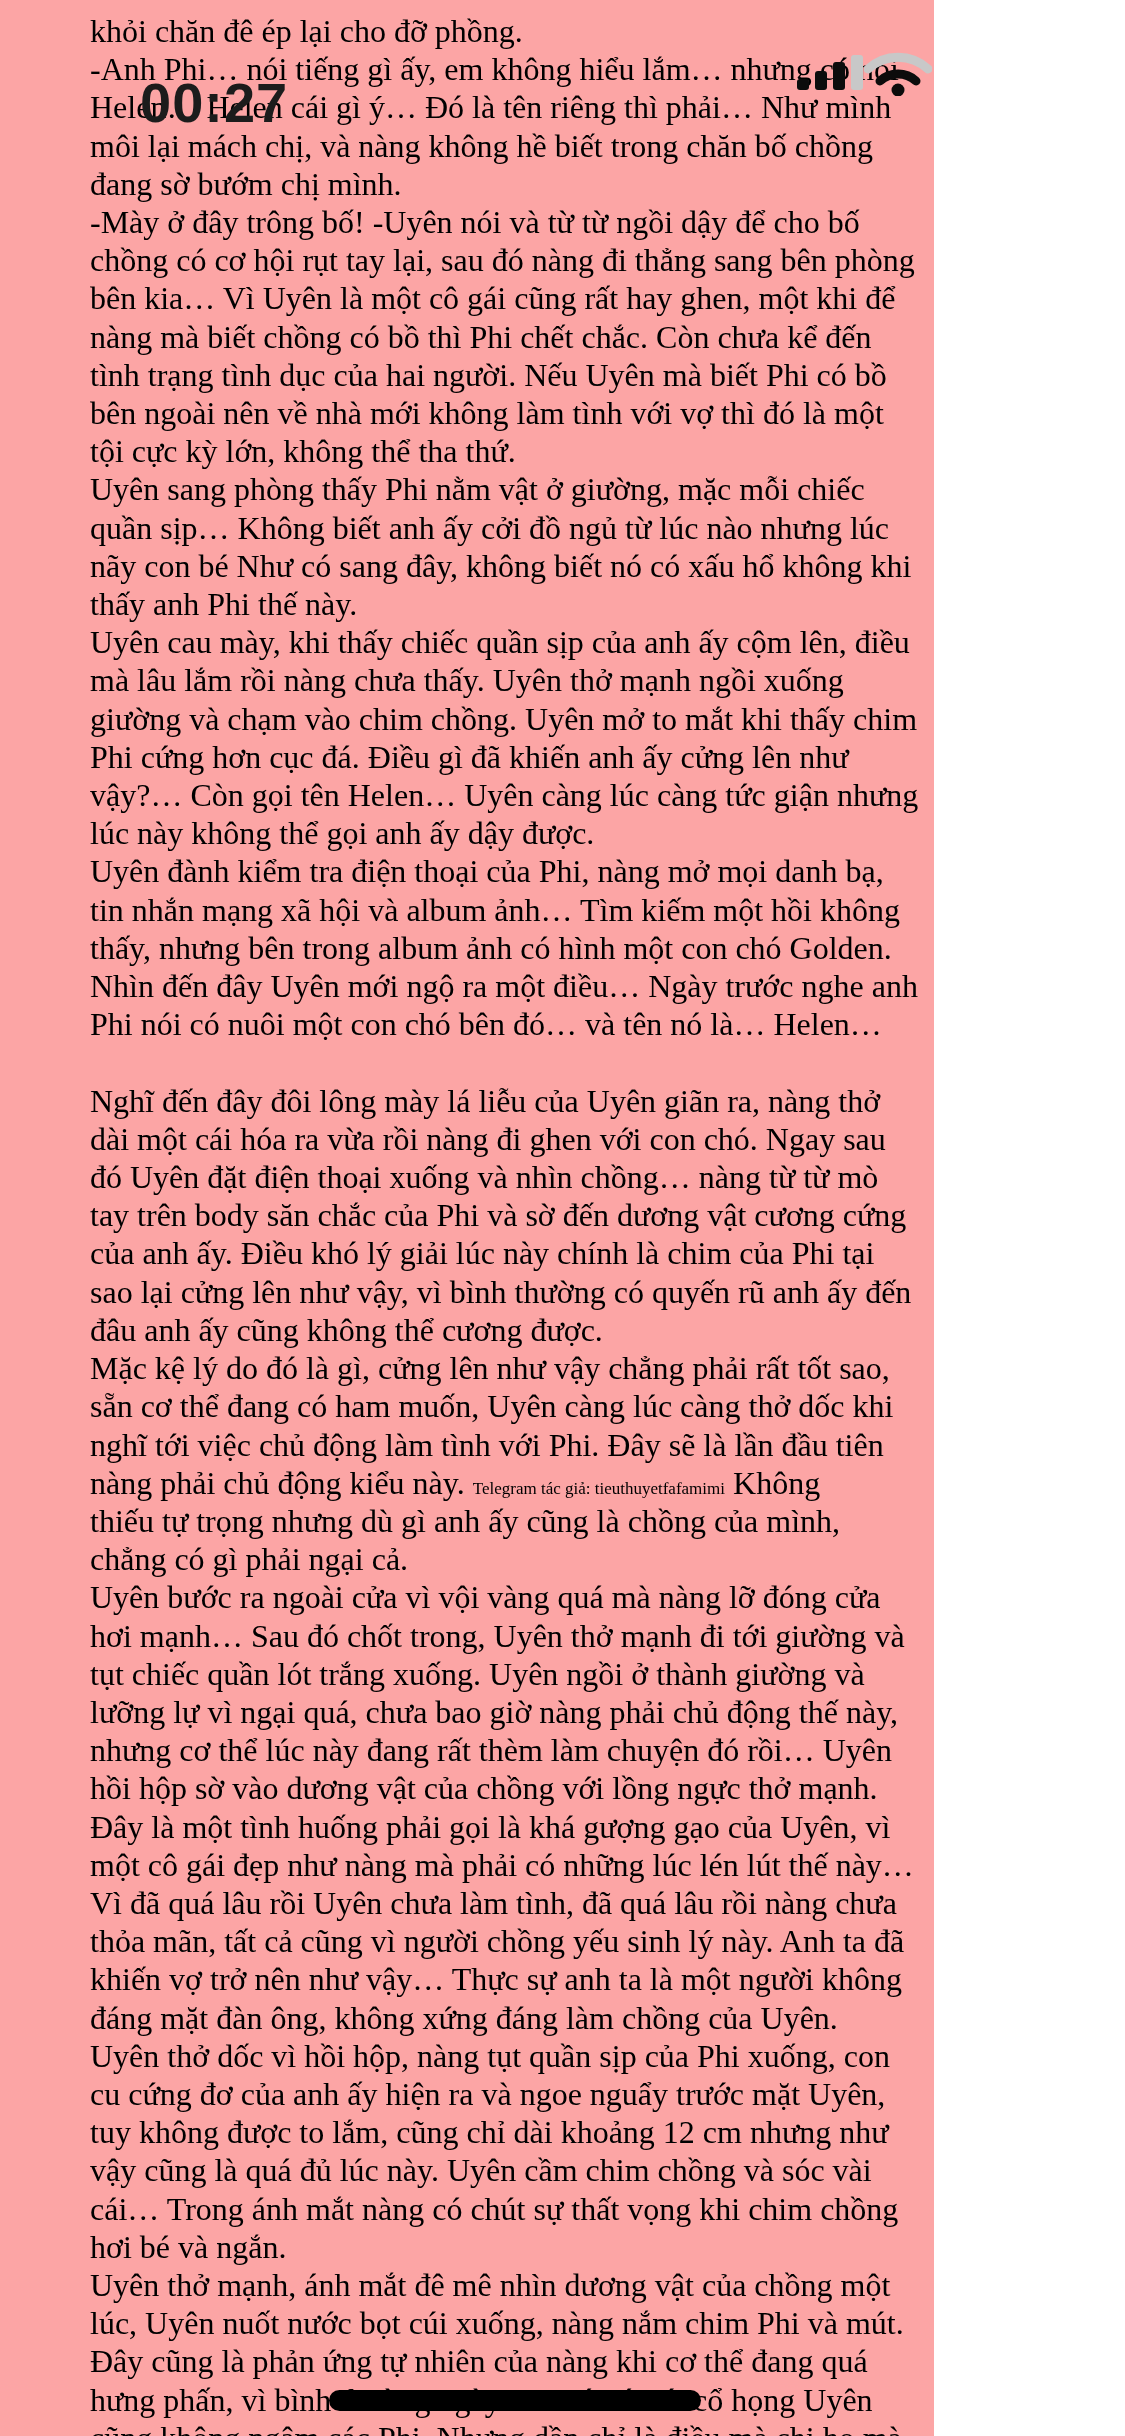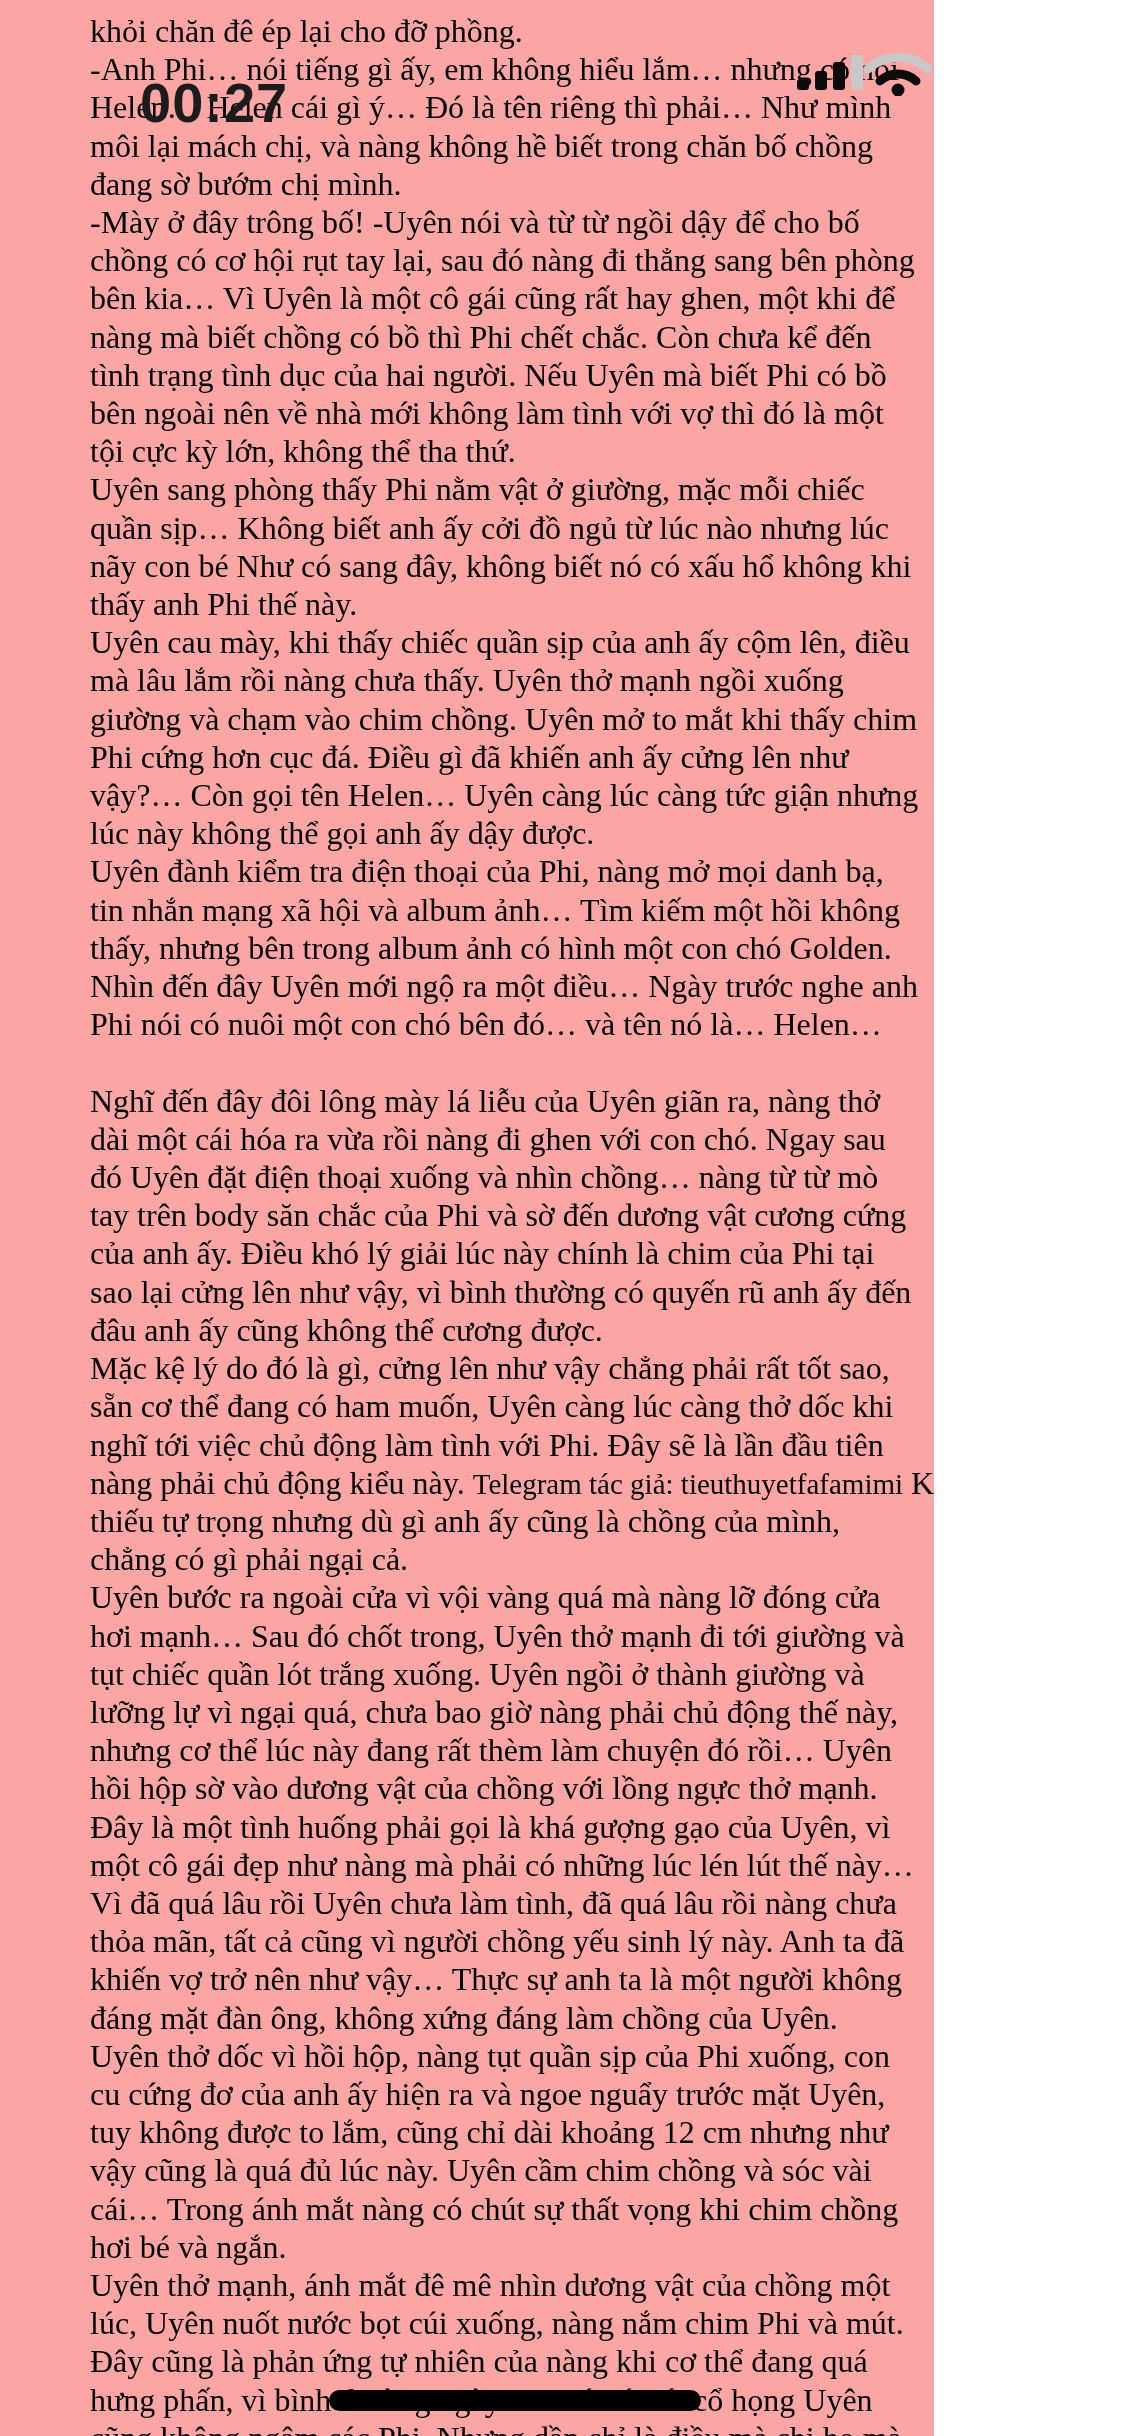--- a/index.html
+++ b/index.html
@@ -6,21 +6,21 @@
   body{width:1125px;height:2436px;overflow:hidden;}
   .page{
     position:relative;width:934px;height:2436px;background:#fca5a5;
     font-family:"Liberation Serif", serif;font-size:32px;line-height:38.2px;color:#000;
     overflow:hidden;
   }
   .textcol{position:absolute;left:90px;top:12px;width:975px;}
   .block{white-space:pre-line;}
   .gap-line{height:38.2px;}
   .line{white-space:nowrap;height:38.2px;}
-  .credit-small{font-size:29px;}
+  .credit-small{font-size:17px;}
   .redacted{position:relative;display:inline-block;}
   .redact-bar{
     position:absolute;left:-10px;right:-16px;top:9px;height:21px;
     background:#000;border-radius:12px;z-index:2;
   }
   
   .status-time{
     position:absolute;left:140px;top:80px;
     font-family:"Liberation Sans", sans-serif;font-size:56px;line-height:46px;
     font-weight:700;color:#1c1c1c;letter-spacing:1px;z-index:5;

